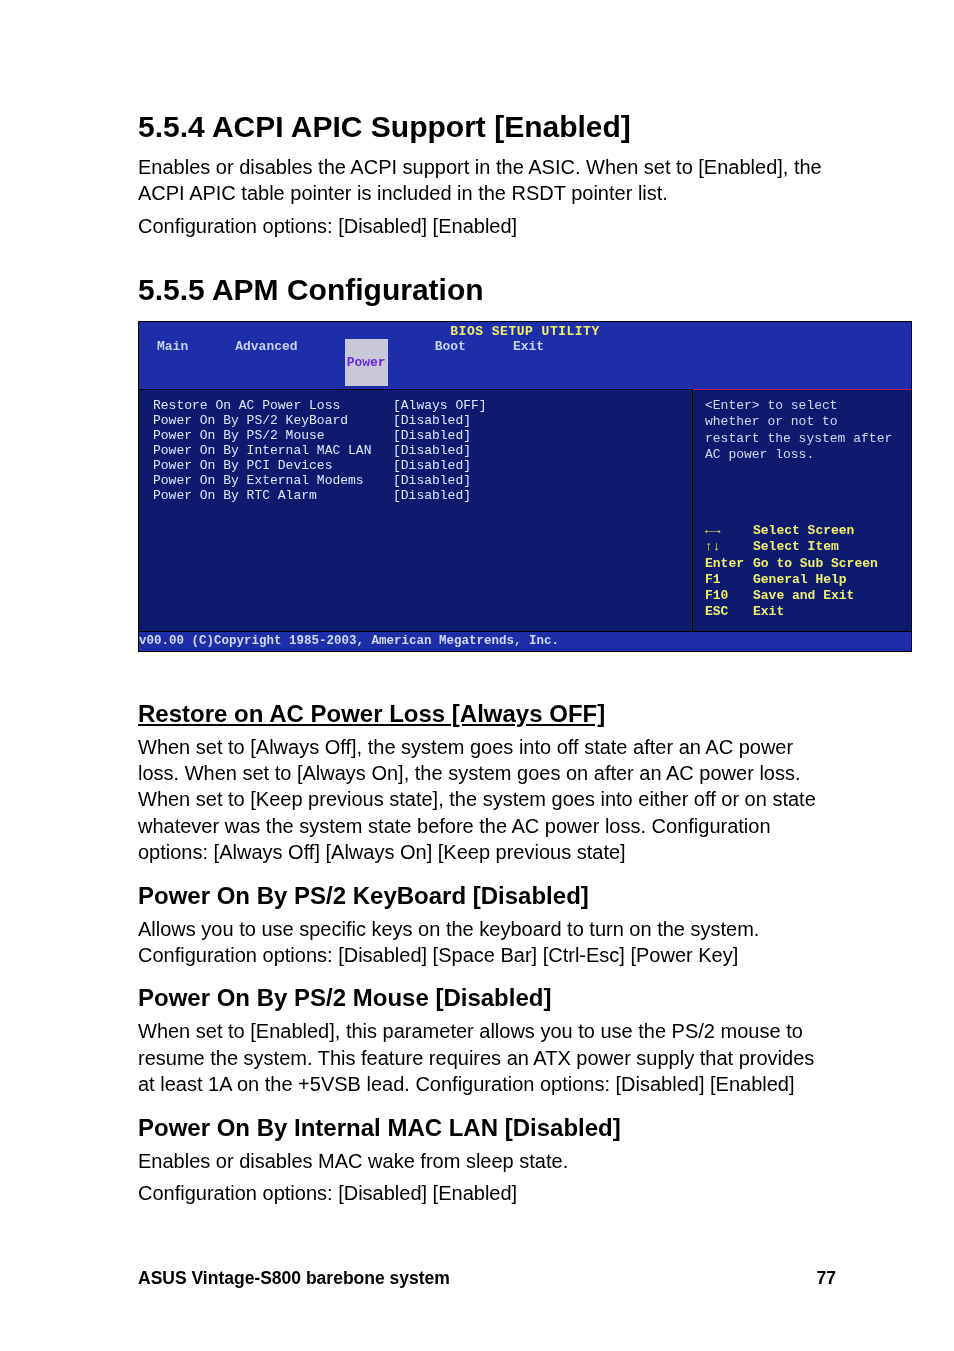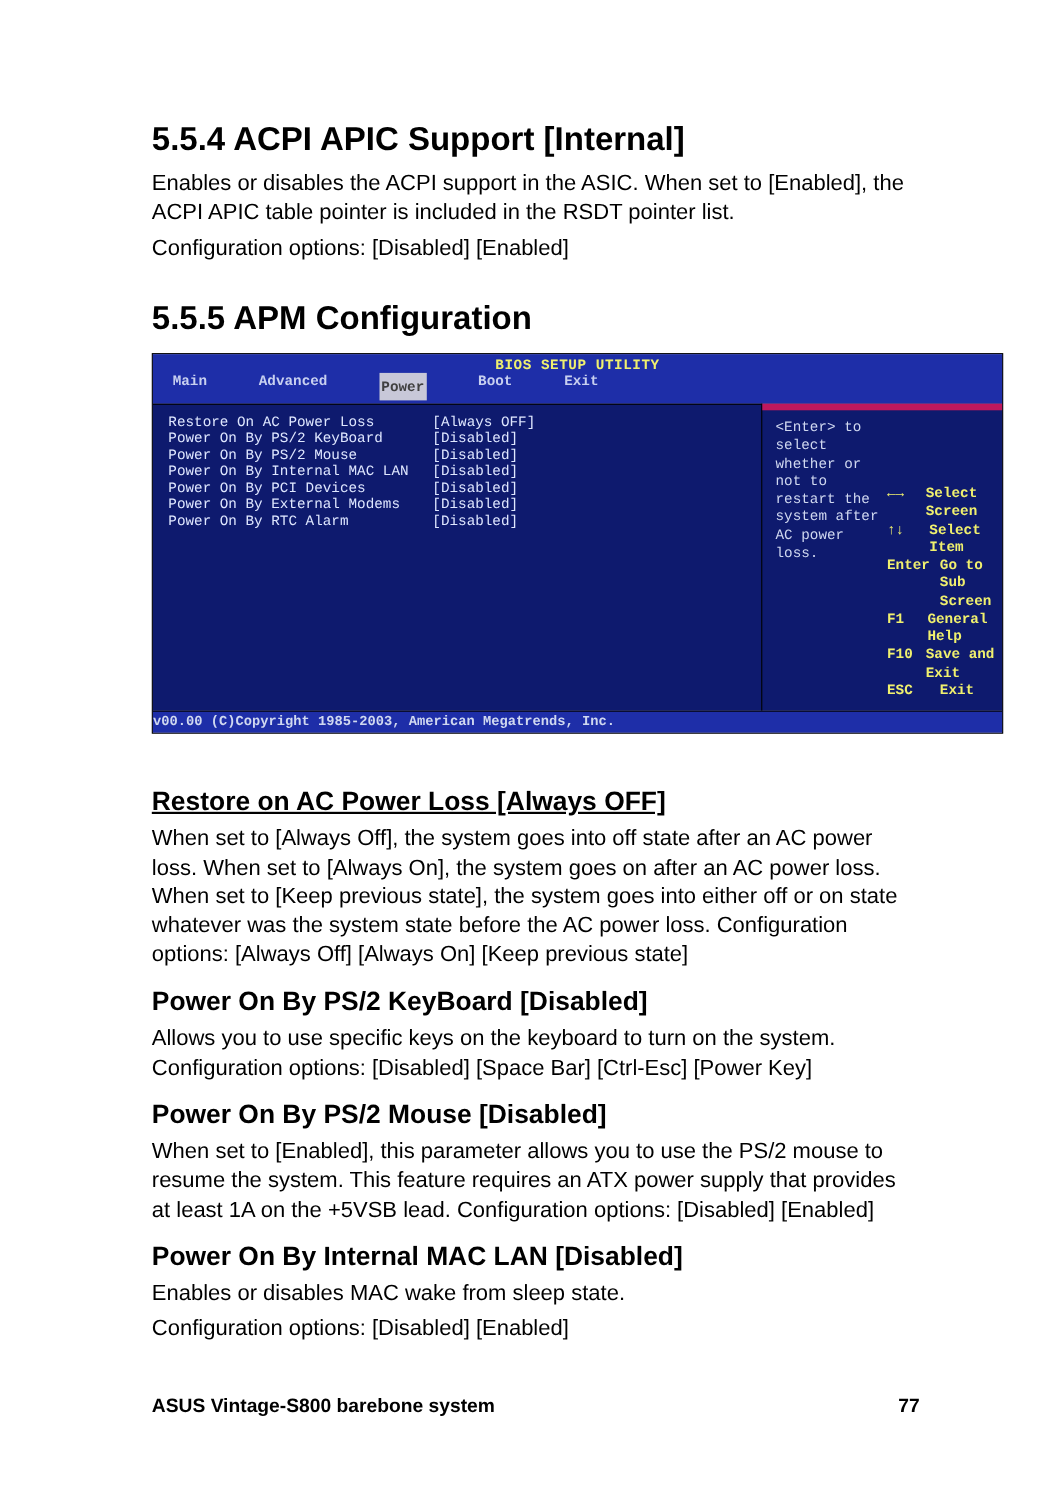--- a/index.html
+++ b/index.html
@@ -48,41 +48,42 @@
   }
   .bios-tabs {
     display: flex;
     gap: 47px;
     padding: 0 18px 3px 18px;
     color: #c8d0f0;
     font-weight: bold;
   }
   .bios-tab.active {
     background: #c8c8d8;
-    color: #404040;
-    padding: 5px 2px;
+    color: #6d28d9;
+    padding: 16px 2px;
   }
   .bios-body {
     display: flex;
     background: #0e1a6e;
   }
   .bios-left {
     flex: 1;
     border-top: 1px solid #000;
     border-right: 1px solid #000;
     padding: 8px 14px 80px 14px;
   }
   .bios-row { display: flex; }
   .bios-label { width: 240px; white-space: pre; }
   .bios-val { white-space: pre; }
   .bios-right {
     width: 218px;
-    border-top: 6px solid #be185d;
-    padding: 8px 2px 10px 12px;
-    display: flex;
+    border-top: 1px solid #be185d;
+    padding: 8px 14px 10px 12px;
+    display: flex;
+    flex-direction: column;
     justify-content: space-between;
     line-height: 1.25;
   }
   .bios-help { color: #d0d8f0; }
   .bios-keys { margin-top: 60px; }
   .bios-key-row { display: flex; gap: 10px; color: #f0f06e; font-weight: bold; }
   .bios-key-row .k { width: 38px; }
   .bios-footer {
     background: #1e2ea8;
     border-top: 1px solid #000;
@@ -101,21 +102,21 @@
     justify-content: space-between;
     font-weight: bold;
     font-size: 17.5px;
   }
 </style>
 </head>
 <body>
 
 <div class="page">
 
-  <div class="h2">5.5.4  ACPI APIC Support [Internal]</div>
+  <div class="h2">5.5.4  ACPI APIC Support [Enabled]</div>
   <div class="para">Enables or disables the ACPI support in the ASIC. When set to [Enabled], the ACPI APIC table pointer is included in the RSDT pointer list.</div>
   <div class="para">Configuration options: [Disabled] [Enabled]</div>
 
   <div class="h2 gap-med">5.5.5  APM Configuration</div>
 
   <div class="bios">
     <div class="bios-top">
       <div class="bios-title">BIOS SETUP UTILITY</div>
       <div class="bios-tabs">
         <span class="bios-tab">Main</span>

